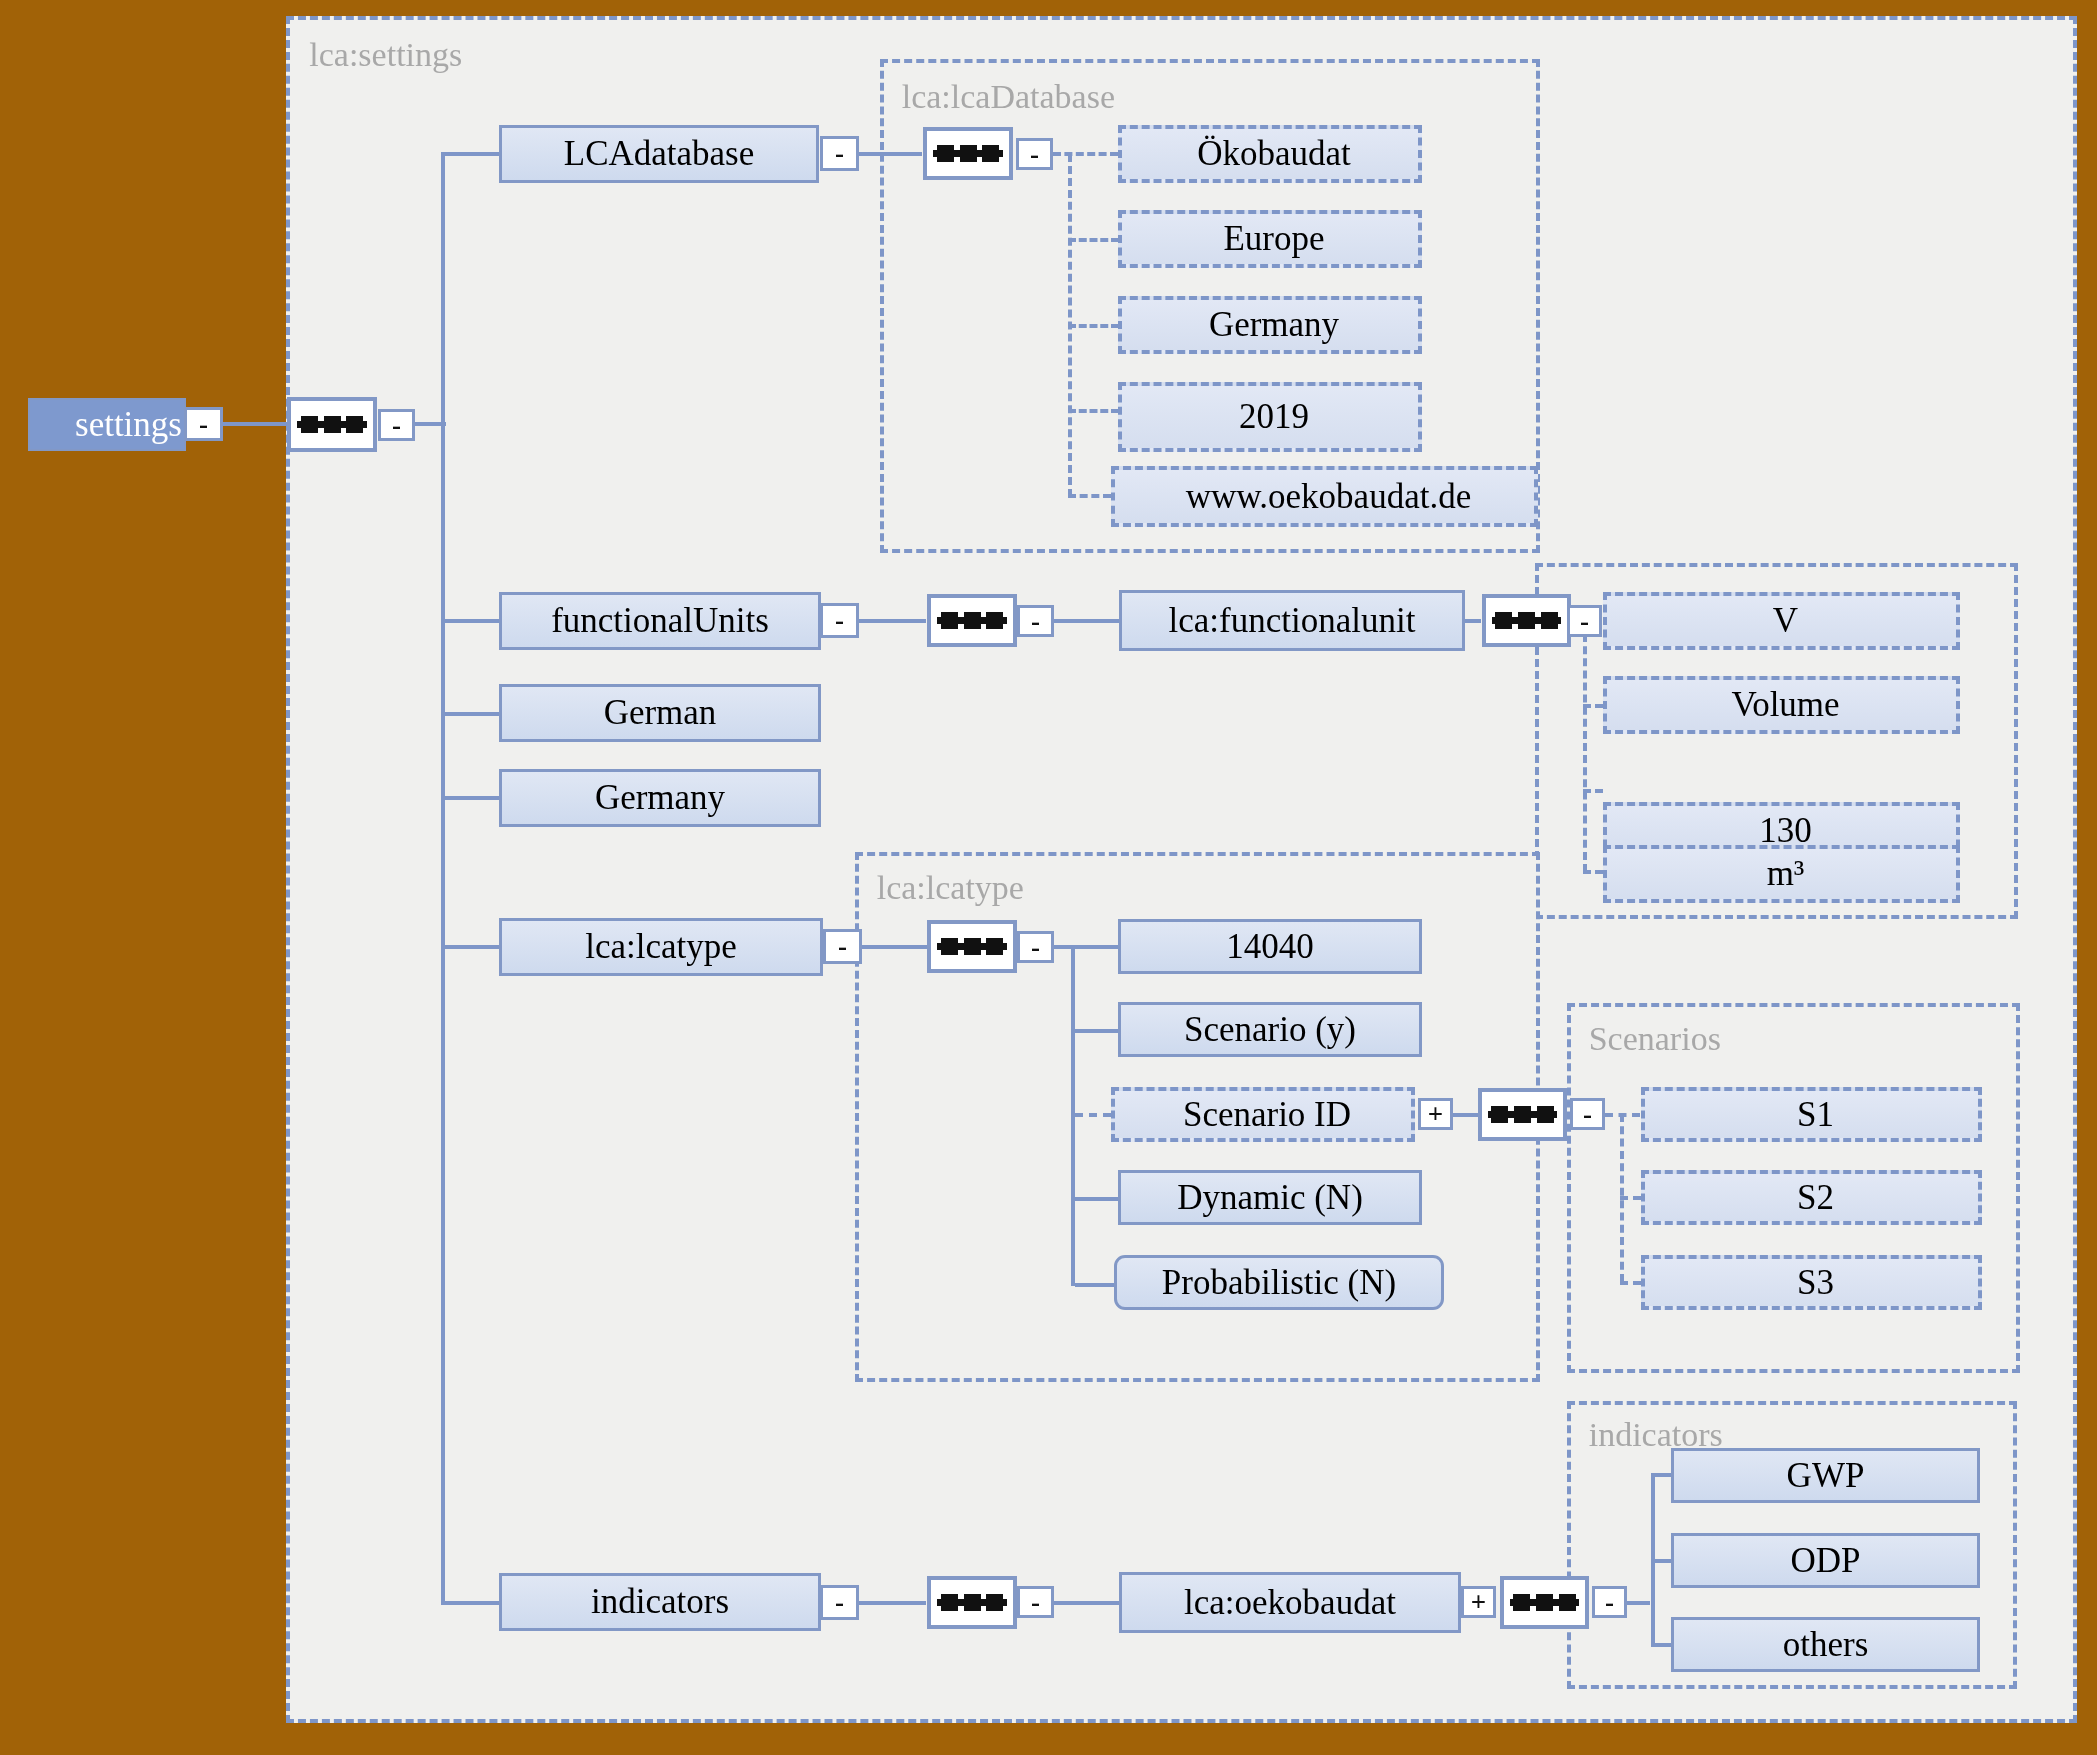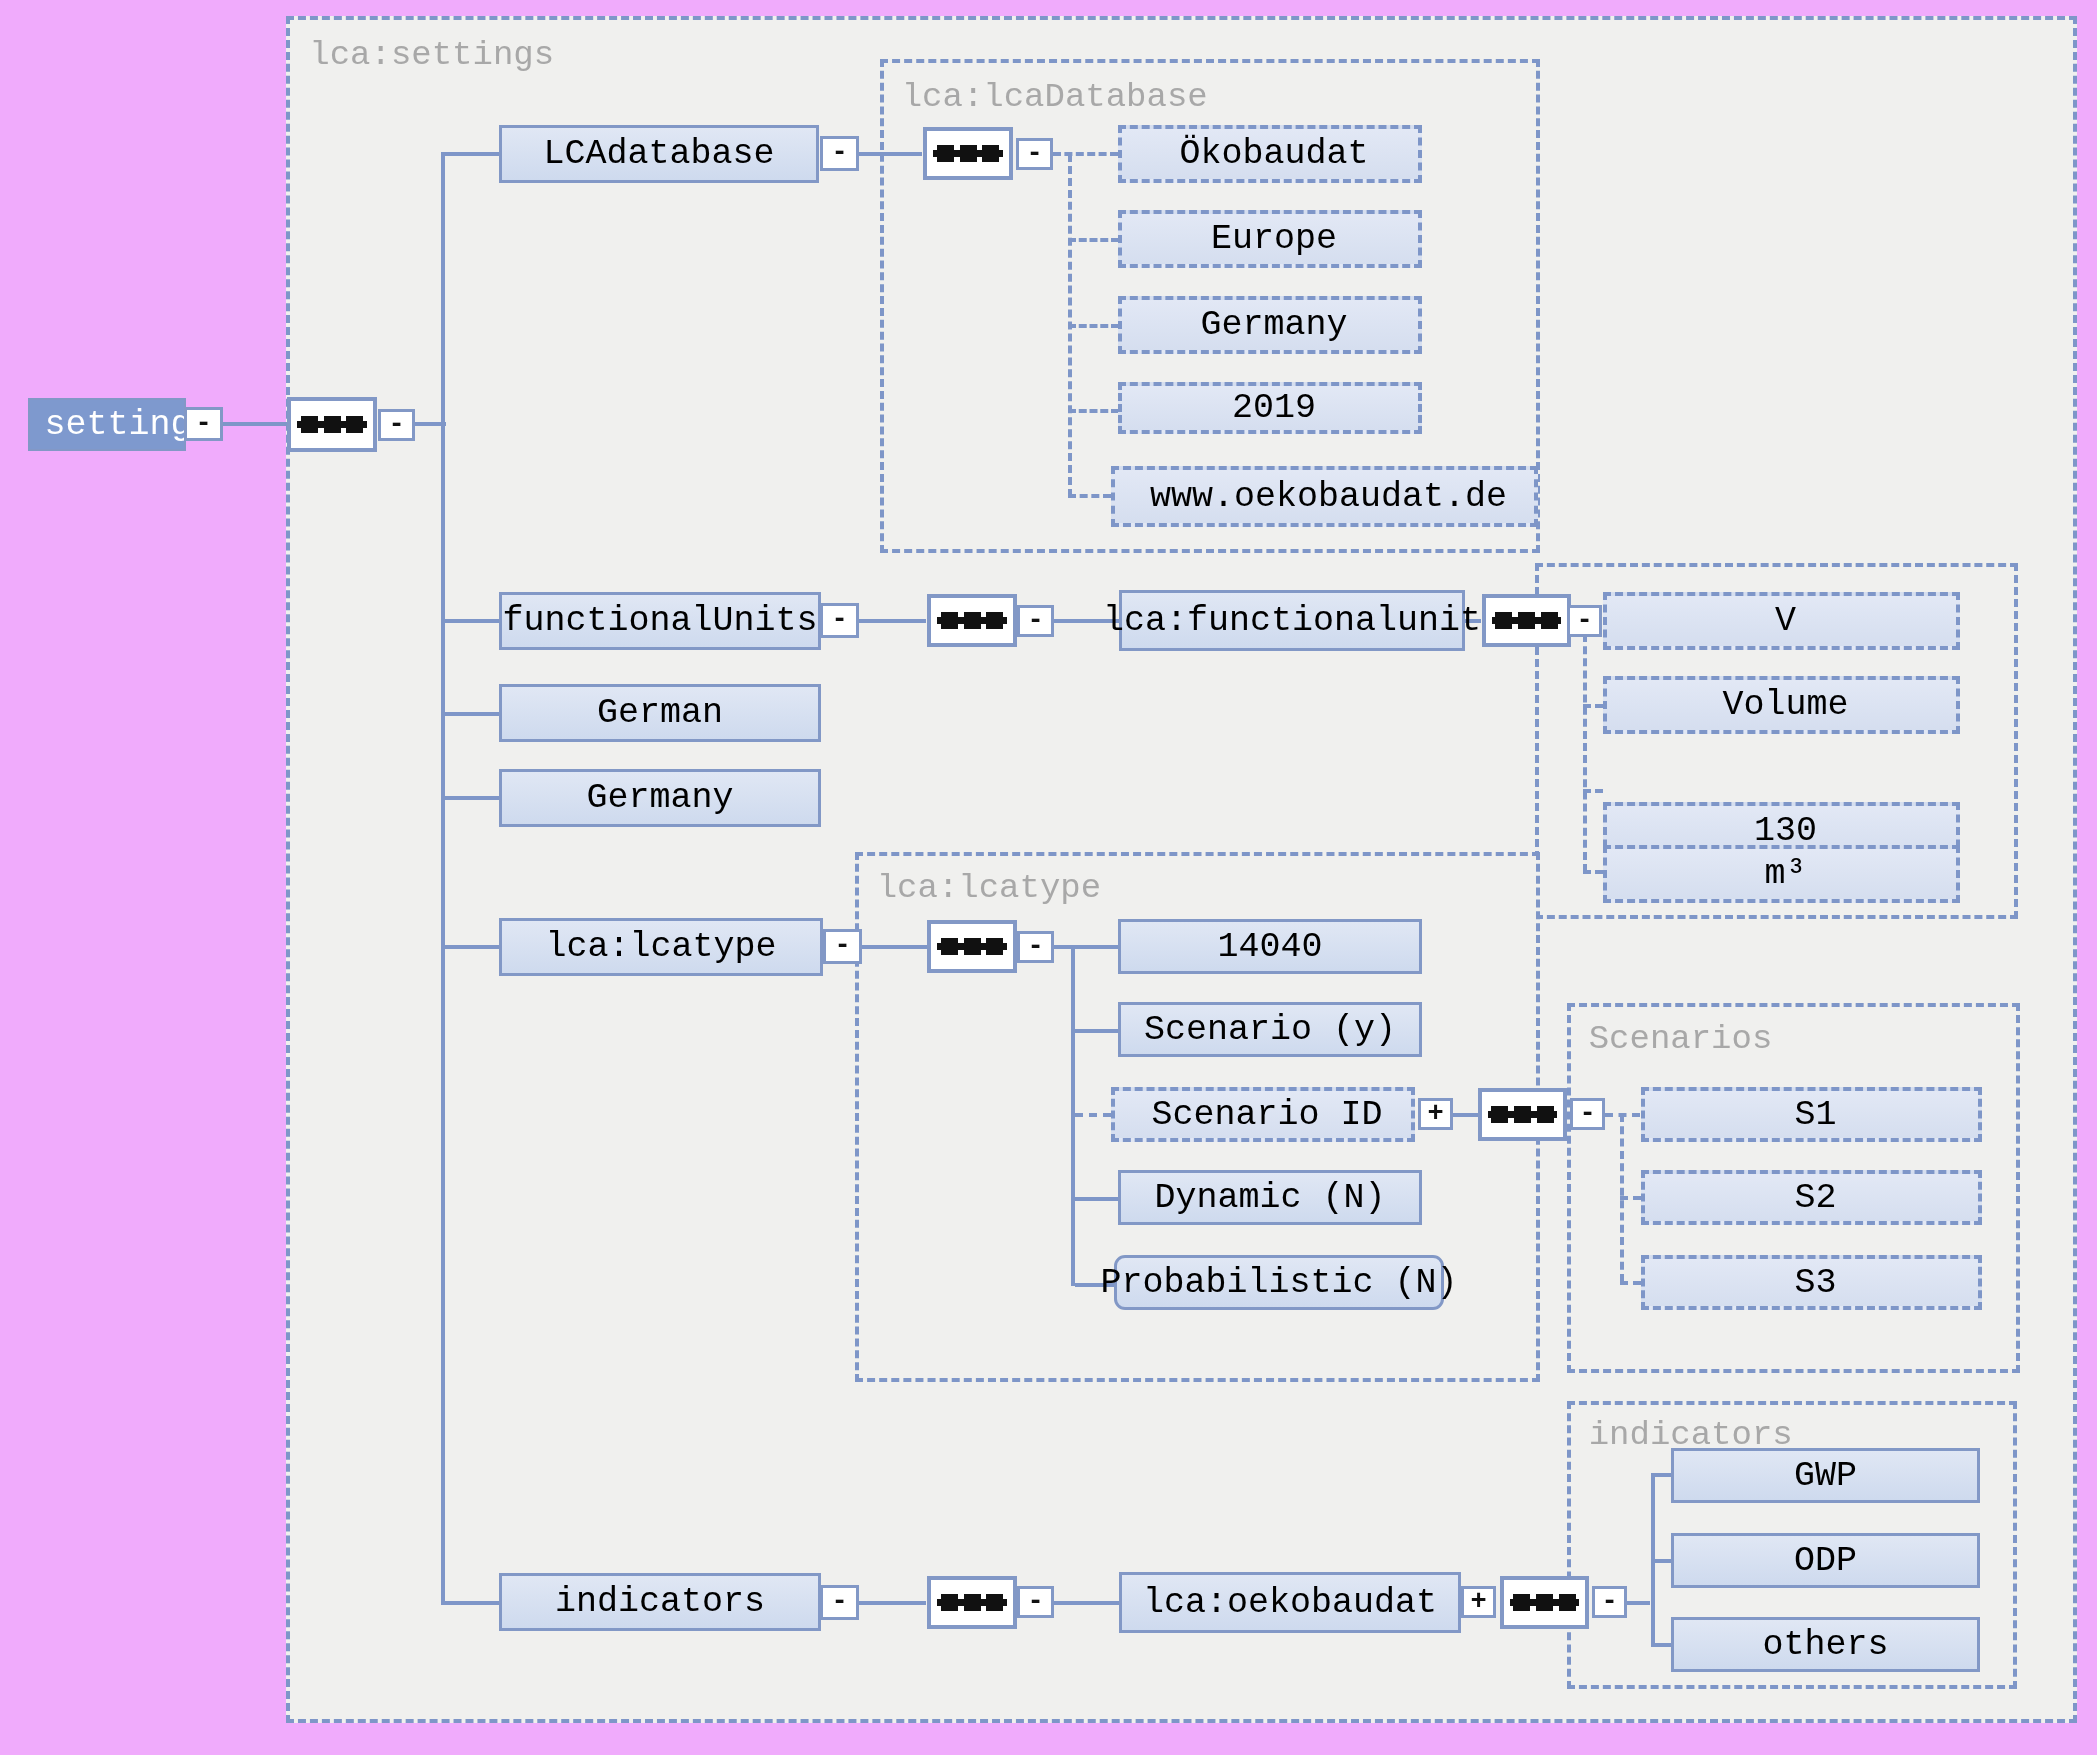--- a/index.html
+++ b/index.html
@@ -1,17 +1,17 @@
 <!DOCTYPE html>
 <html style="font-size:13px"><head>
 <meta charset="utf-8">
 <style>
   html,body{margin:0;padding:0;background:#ffffff;}
-  .canvas{position:relative;width:2097px;height:1755px;background:#f0abfc;overflow:hidden;
-          font-family:Liberation Mono, monospace;}
+  .canvas{position:relative;width:2097px;height:1755px;background:#a16207;overflow:hidden;
+          font-family:Liberation Serif, serif;}
   .abs{position:absolute;box-sizing:border-box;}
   
   .cbox{border:4.8px dashed #7E96C8;background:#F0F0EE;}
   .clabel{position:absolute;font-size:34px;color:#A8A8A8;white-space:nowrap;}
   
   .ebox{background:linear-gradient(180deg,#E0E7F4 0%,#CEDAEE 100%);border:3.2px solid #8298C6;
         display:flex;align-items:center;justify-content:center;font-size:35px;color:#000;white-space:nowrap;}
   
   .vbox{background:linear-gradient(180deg,#E2E8F5 0%,#D5DEEF 100%);border:4px dashed #7E96C8;
         display:flex;align-items:center;justify-content:center;font-size:35px;color:#000;white-space:nowrap;padding-left:8px;}
@@ -124,21 +124,21 @@
     <span class="bar"></span>
     <span class="sq"></span>
     <span class="sq"></span>
     <span class="sq"></span>
   </div>
   <div class="abs exp" style="left:1016px;top:138px;width:37px;height:32px;">-</div>
 
   <div class="abs vbox" style="left:1118px;top:125px;width:304px;height:58px;">Ökobaudat</div>
   <div class="abs vbox" style="left:1118px;top:210px;width:304px;height:58px;">Europe</div>
   <div class="abs vbox" style="left:1118px;top:296px;width:304px;height:58px;">Germany</div>
-  <div class="abs vbox" style="left:1118px;top:382px;width:304px;height:52px;">2019</div>
+  <div class="abs vbox" style="left:1118px;top:382px;width:304px;height:70px;">2019</div>
   <div class="abs vbox" style="left:1111px;top:466px;width:427px;height:61px;">www.oekobaudat.de</div>
 
   <div class="abs ebox" style="left:499px;top:592px;width:322px;height:58px;">functionalUnits</div>
   <div class="abs exp" style="left:820px;top:603px;width:39px;height:35px;">-</div>
   <div class="abs seq" style="left:927px;top:594px;width:90px;height:53px;">
     <span class="bar"></span>
     <span class="sq"></span>
     <span class="sq"></span>
     <span class="sq"></span>
   </div>

